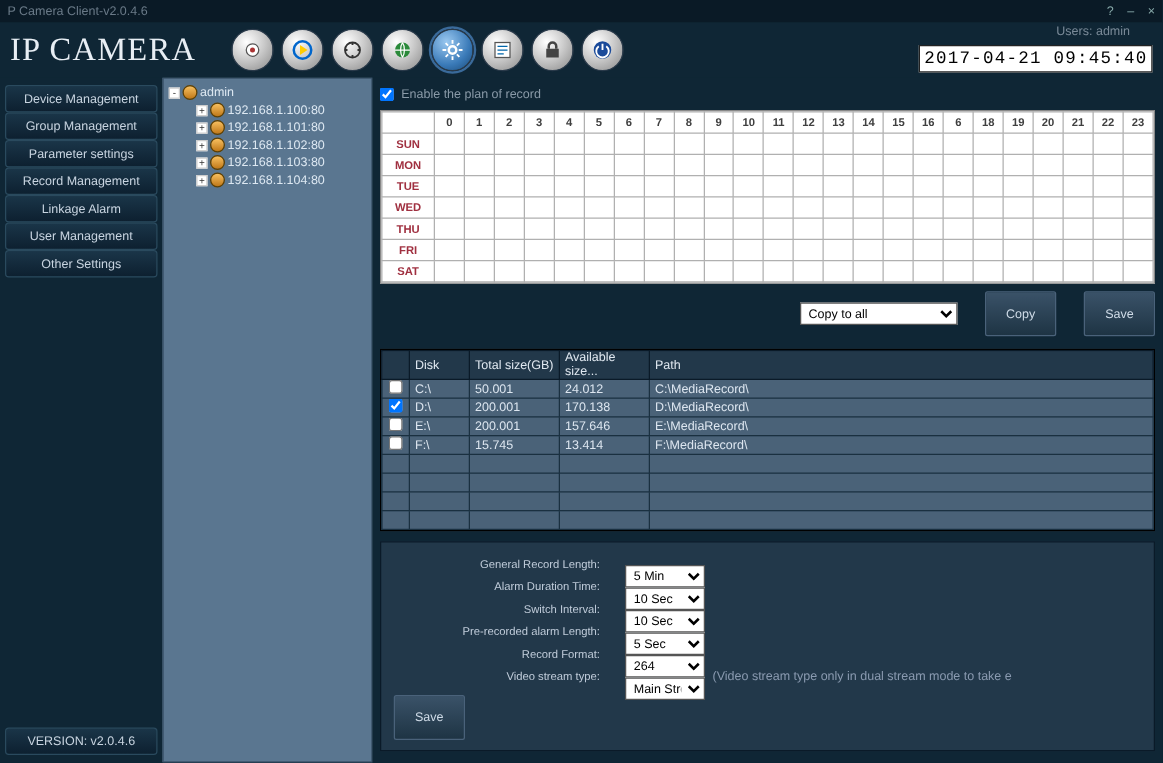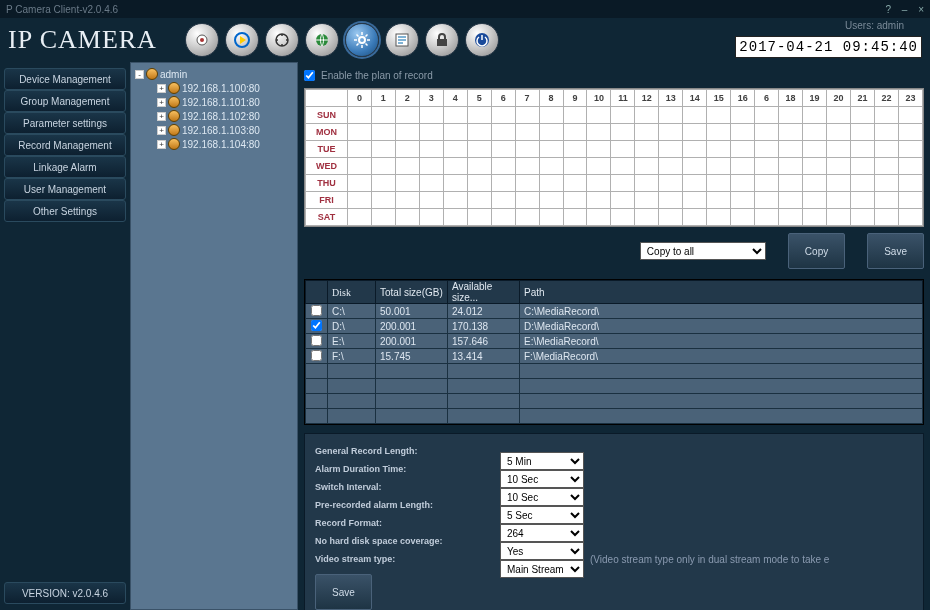--- a/index.html
+++ b/index.html
@@ -40,32 +40,32 @@
 .schedule .dayhdr { width: 42px; color: #a03040; font-weight: bold; }
 
 .sched-ctrl { display: flex; justify-content: flex-end; gap: 22px; margin: 6px 0 10px; align-items: center; }
 .sel { background: #fff; border: 1px solid #555; font-size: 10px; height: 18px; padding: 0 2px; }
 .btn { height: 36px; padding: 0 16px; background: linear-gradient(#3a5268, #1e3444); border: 1px solid #4a627a; color: #d0dce8; font-size: 10px; border-radius: 2px; cursor: pointer; }
 
 .disk-panel { background: #3a5268; border: 1px solid #000; }
 .disk-table { width: 100%; border-collapse: collapse; }
 .disk-table th { background: #22384a; color: #e0e8f0; font-size: 10px; height: 16px; border: 1px solid #0a1a28; font-weight: normal; padding: 0 4px; text-align: left; }
 .disk-table th.cb { width: 22px; }
-.disk-table th.disk { width: 48px; font-family: Liberation Serif, serif; }
+.disk-table th.disk { width: 48px; }
 .disk-table th.size { width: 72px; }
 .disk-table td { border: 1px solid #1a3040; height: 15px; font-size: 10px; color: #dde6f0; padding: 0 4px; background: #4a6278; }
 .disk-table tr:nth-child(even) td { background: #3e566c; }
 .disk-table td.cb { text-align: center; }
 .disk-table td.cb input { width: 11px; height: 11px; }
 .disk-table tr.empty td { height: 15px; }
 
 .settings-panel { background: #22384a; border: 1px solid #0a1a28; margin-top: 8px; padding: 8px 10px; }
 .setting-row { display: flex; align-items: center; height: 18px; font-size: 9px; color: #c0ccda; }
-.setting-row label { width: 185px; text-align: left; padding-right: 20px; font-weight: bold; }
-.setting-row .sel { width: 84px; margin-top: 20px; }
+.setting-row label { width: 185px; text-align: right; padding-right: 20px; }
+.setting-row .sel { width: 64px; margin-top: 20px; }
 .setting-row .hint { margin-left: 6px; font-size: 10px; color: #8a9ab0; }
 .save-row { margin-top: 6px; }
 </style>
 </head>
 <body>
 
 <div class="title-bar">
   <span>P Camera Client-v2.0.4.6</span>
   <div class="title-ctrls">
     <span>?</span>
@@ -535,24 +535,20 @@
           </div>
           <div class="setting-row">
             <label>Pre-recorded alarm Length:</label>
             <select class="sel"><option>5 Sec</option></select>
           </div>
           <div class="setting-row">
             <label>Record Format:</label>
             <select class="sel"><option>264</option></select>
           </div>
           <div class="setting-row">
-            <label>No hard disk space coverage:</label>
-            <select class="sel"><option>Yes</option></select>
-          </div>
-          <div class="setting-row">
             <label>Video stream type:</label>
             <select class="sel"><option>Main Stream</option></select>
             <span class="hint">(Video stream type only in dual stream mode to take e</span>
           </div>
         </div>
       <div class="save-row">
         <button class="btn">Save</button>
       </div>
     </div>
   </div>

